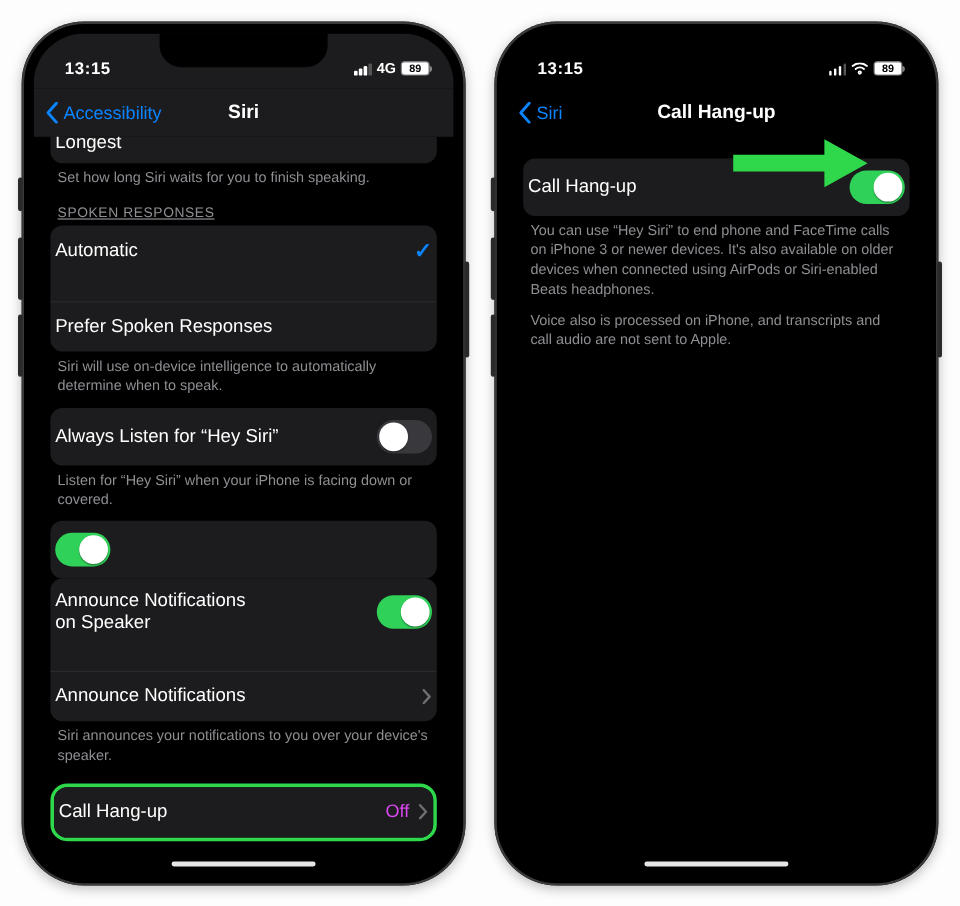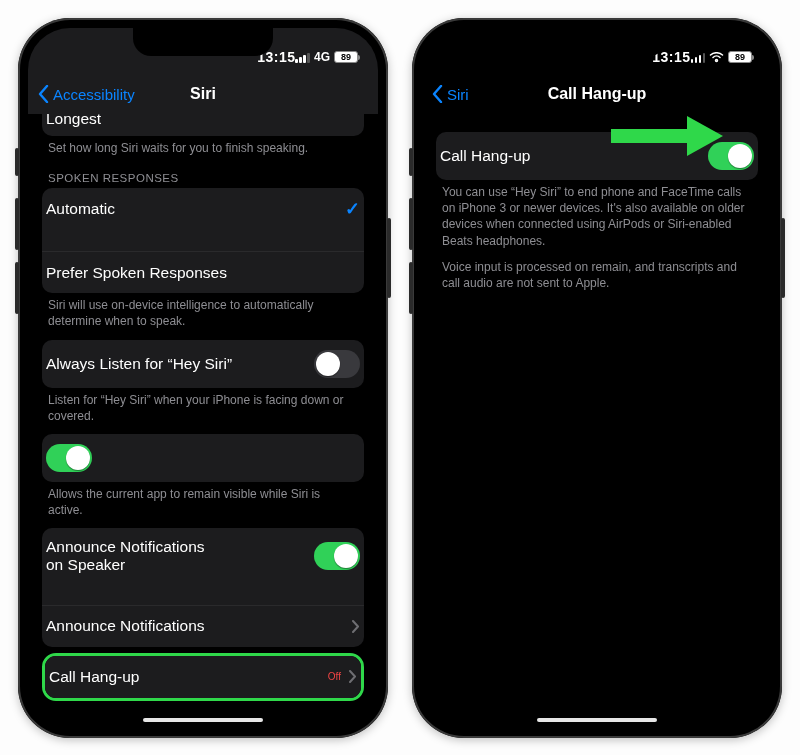--- a/index.html
+++ b/index.html
@@ -41,21 +41,21 @@
     width: 140px; height: 28px;
     background: #000;
     border-bottom-left-radius: 18px;
     border-bottom-right-radius: 18px;
     z-index: 50;
   }
   .status-bar {
     height: 46px;
     padding: 12px 20px 0 26px;
     display: flex;
-    justify-content: flex-end;
+    justify-content: space-between;
     align-items: center;
     font-size: 14px;
     font-weight: 600;
     position: relative;
     z-index: 40;
   }
   .status-bar .time { letter-spacing: .5px; }
   .status-right { display:flex; align-items:center; gap:4px; font-size:12px; font-weight:600;}
   .signal-bars { display:flex; align-items:flex-end; gap:1.5px; height:11px; }
   .signal-bars span { display:block; width:2.5px; background:#fff; border-radius:1px;}
@@ -95,36 +95,36 @@
     font-size:16px; font-weight:600; pointer-events:none;
   }
 
   .content {
     padding: 0 14px 0 14px;
     overflow: hidden;
     height: calc(100% - 46px - 40px);
     position: relative;
   }
   .footer { font-size:12px; color:#8e8e93; line-height:1.35; padding: 4px 6px 10px;}
-  .section-header { font-size:11.5px; color:#8e8e93; text-transform:uppercase; padding: 6px 6px 4px; letter-spacing:.5px;}
+  .section-header { font-size:11.5px; color:#8e8e93; text-transform:uppercase; padding: 6px 6px 4px; letter-spacing:.5px;text-decoration:underline;}
 
   .group { background:#1c1c1e; border-radius:10px; overflow:hidden; }
 
   .row {
     display:flex; align-items:center; justify-content:space-between;
     padding: 10px 4px;
     font-size:15.5px;
     color:#fff;
     min-height:42px;
   }
   .row + .row { border-top:1px solid #2a2a2c;margin-top:21px; }
   .row.truncated { border-top-left-radius:0; border-top-right-radius:0; padding-top:4px; padding-bottom:8px; min-height:0;}
   .row .check { color:#0a84ff; font-size:18px; font-weight:700; }
   .row .right { display:flex; align-items:center; gap:8px; }
-  .value { color:#ef4444; font-size:10px; }
+  .value { color:#d946ef; font-size:15px; }
   .chevron { color:#555; }
   .chevron svg { width:8px; height:13px; display:block;}
 
   .switch {
     width:46px; height:28px; border-radius:14px;
     position:relative;
     background:#39393d;
   }
   .switch .knob {
     position:absolute; top:2px; left:2px;
@@ -223,41 +223,41 @@
       </div>
       <div class="footer">Listen for “Hey Siri” when your iPhone is facing down or covered.</div>
 
       <div class="group">
         <div class="row">
           <div class="switch on">
               <div class="knob"></div>
             </div>
         </div>
       </div>
-      <div class="footer">Allows the current app to remain visible while Siri is active.</div>
 
       <div class="group">
         <div class="row">
           <span class="multiline" style="white-space:pre-line;">Announce Notifications
 on Speaker</span>
           <div class="switch on">
               <div class="knob"></div>
             </div>
         </div>
         <div class="row">
           <span>Announce Notifications</span>
           <div class="right">
             <span class="chevron">
                 <svg viewBox="0 0 8 13">
                   <path d="M1 1l5 5.5L1 12" stroke="#6e6e72" stroke-width="2" fill="none" stroke-linecap="round" stroke-linejoin="round"></path>
                 </svg>
               </span>
           </div>
         </div>
       </div>
+      <div class="footer">Siri announces your notifications to you over your device's speaker.</div>
 
       <div class="highlight-row">
         <div class="group">
           <div class="row">
             <span>Call Hang-up</span>
             <div class="right">
               <span class="value">Off</span>
               <span class="chevron">
                   <svg viewBox="0 0 8 13">
                     <path d="M1 1l5 5.5L1 12" stroke="#6e6e72" stroke-width="2" fill="none" stroke-linecap="round" stroke-linejoin="round"></path>
@@ -321,17 +321,17 @@
 
       <div class="group" style="position:relative;">
         <div class="row">
           <span>Call Hang-up</span>
           <div class="switch on">
               <div class="knob"></div>
             </div>
         </div>
       </div>
       <div class="footer">You can use “Hey Siri” to end phone and FaceTime calls on iPhone 3 or newer devices. It's also available on older devices when connected using AirPods or Siri-enabled Beats headphones.</div>
-      <div class="footer" style="padding-top:0;">Voice input is processed on remain, and transcripts and call audio are not sent to Apple.</div>
+      <div class="footer" style="padding-top:0;">Voice also is processed on iPhone, and transcripts and call audio are not sent to Apple.</div>
     </div>
     <div class="home-indicator"></div>
   </div>
 </div>
 
 </body></html>

